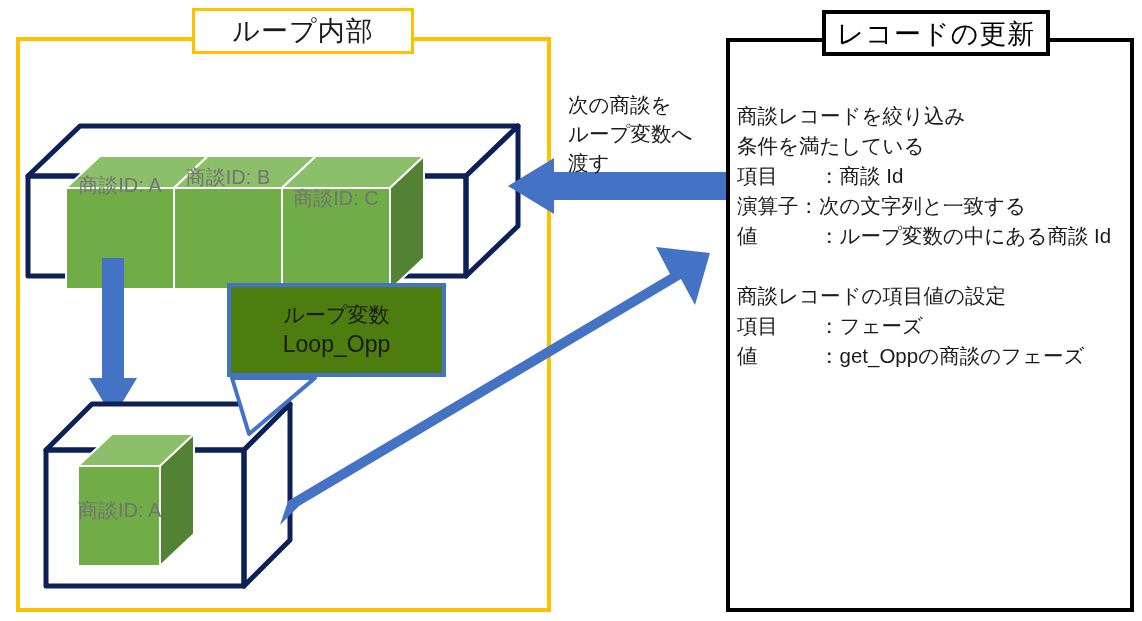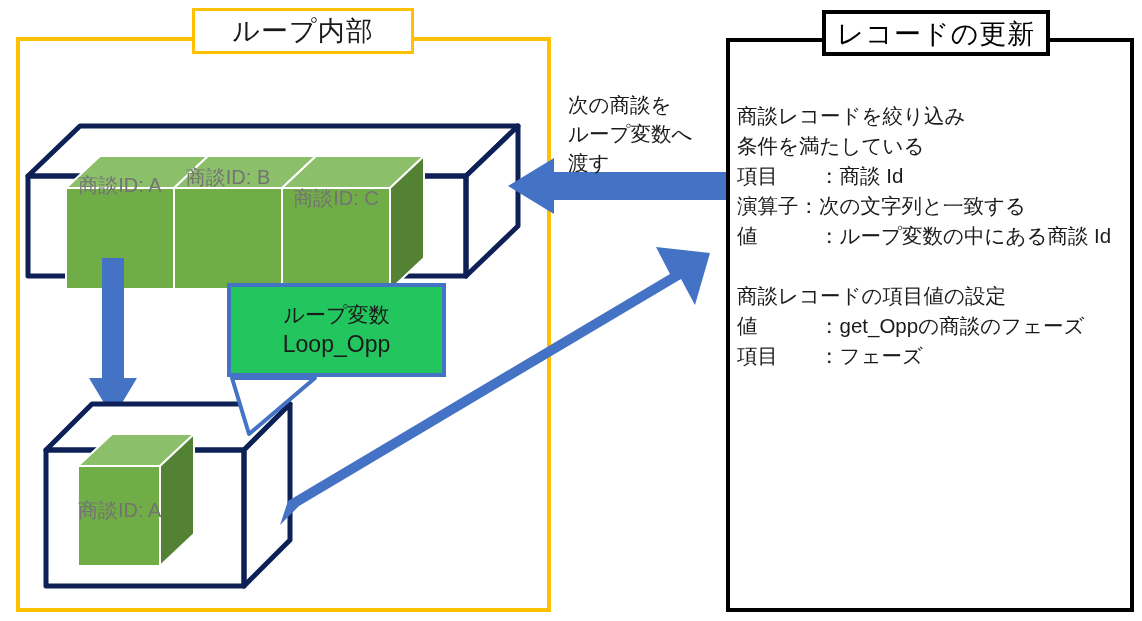--- a/index.html
+++ b/index.html
@@ -102,21 +102,21 @@
     text-align: center;
   }
 
   
   #callout-box {
     left: 227px;
     top: 283px;
     width: 219px;
     height: 94px;
     border: 4px solid #4472C4;
-    background: #22c55e;
+    background: #4d7c0f;
     box-sizing: border-box;
     display: flex;
     flex-direction: column;
     align-items: center;
     justify-content: center;
   }
   #callout-box .c1 {
     font-size: 21px;
     color: #1a1a1a;
     line-height: 28px;
@@ -211,22 +211,22 @@
   <div class="abs" id="record-panel"></div>
 
   <div class="abs" id="record-body">
     <div class="rline">商談レコードを絞り込み</div>
     <div class="rline">条件を満たしている</div>
     <div class="rline">項目　　：商談 Id</div>
     <div class="rline">演算子：次の文字列と一致する</div>
     <div class="rline">値　　　：ループ変数の中にある商談 Id</div>
     <div class="gap"></div>
     <div class="rline">商談レコードの項目値の設定</div>
+    <div class="rline">項目　　：フェーズ</div>
     <div class="rline">値　　　：get_Oppの商談のフェーズ</div>
-    <div class="rline">項目　　：フェーズ</div>
   </div>
 
   <div class="abs" id="loop-title-box">
     <div class="title-text">ループ内部</div>
   </div>
 
   <div class="abs" id="record-title-box">
     <div class="title-text">レコードの更新</div>
   </div>
 

